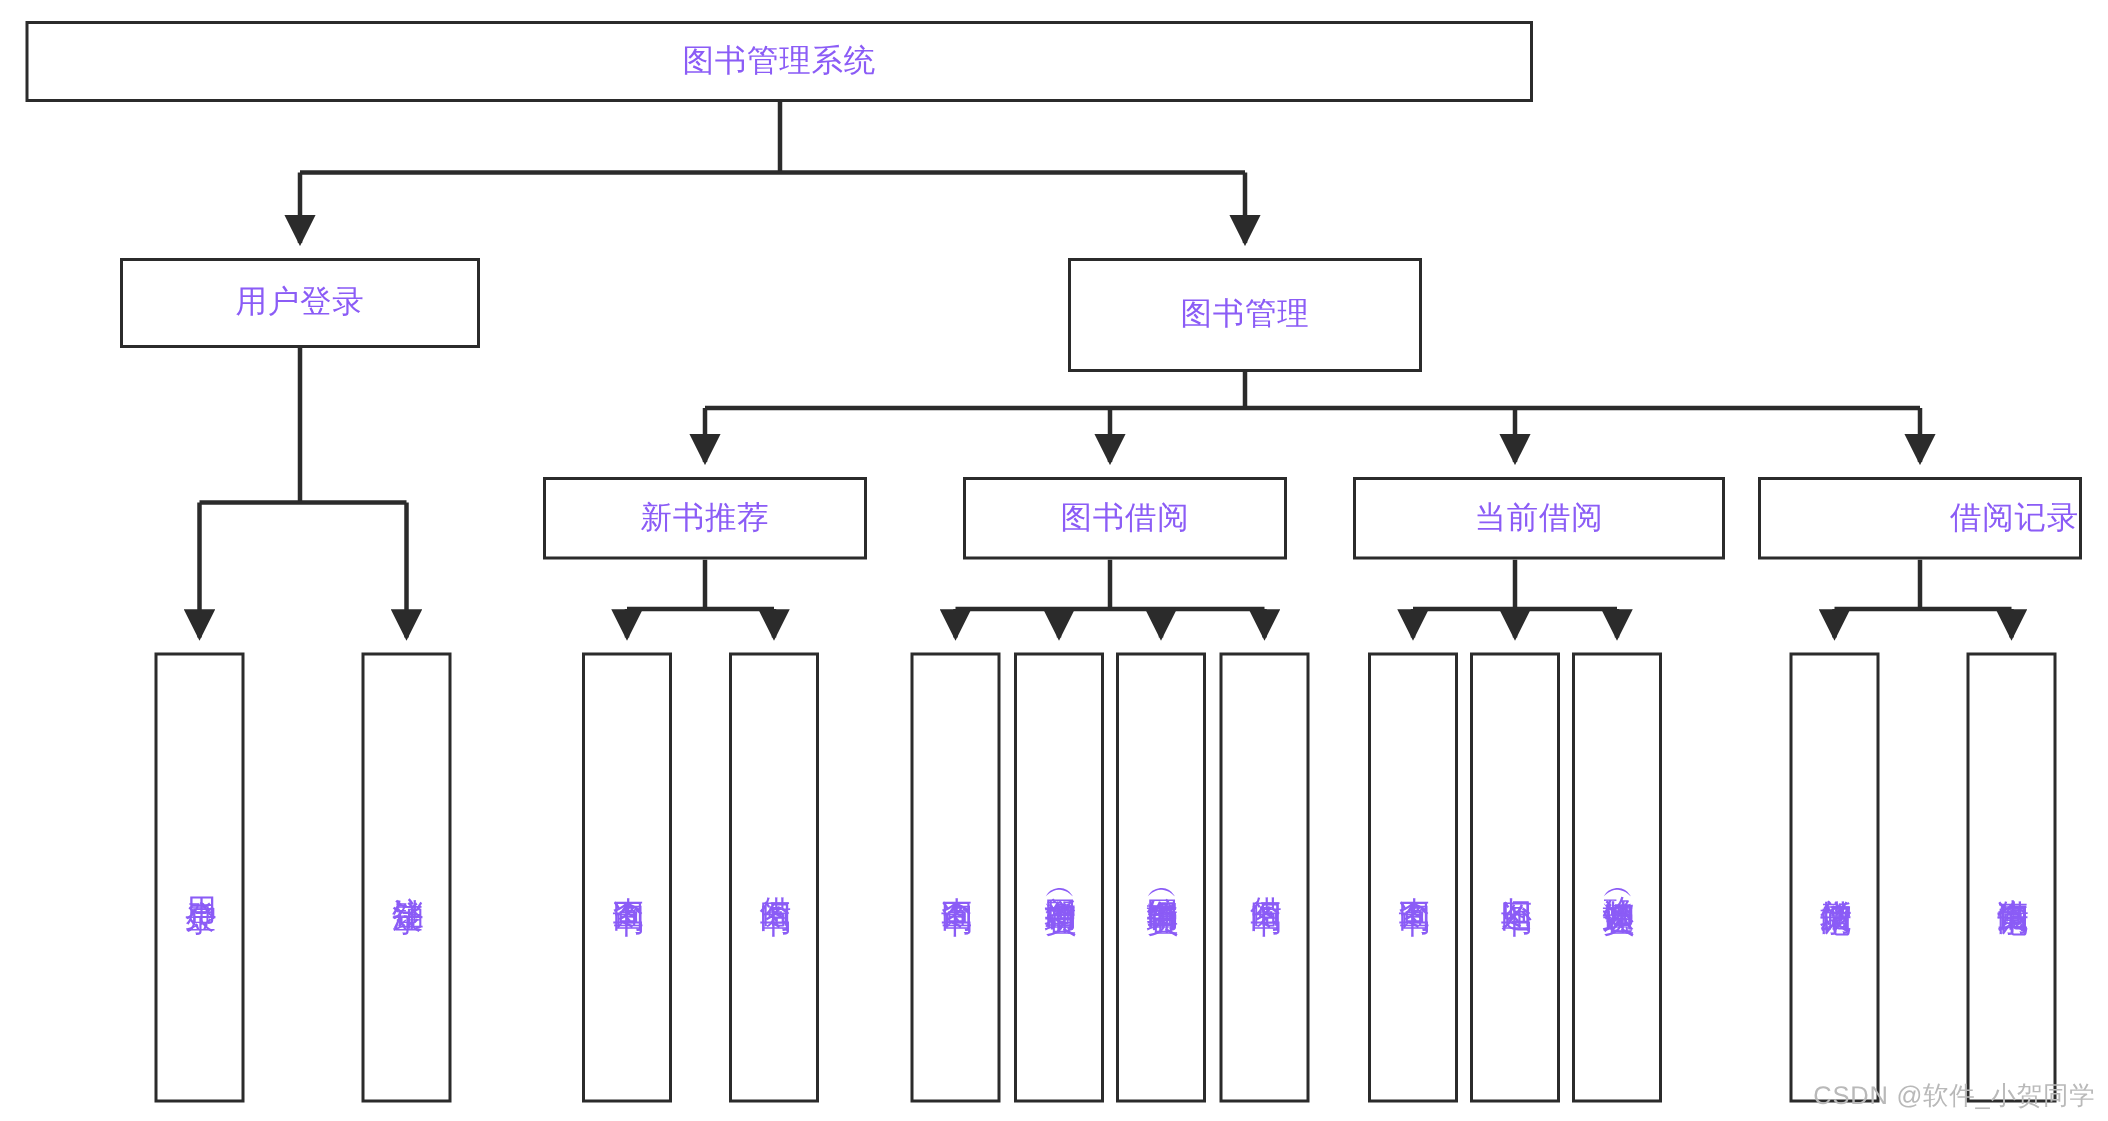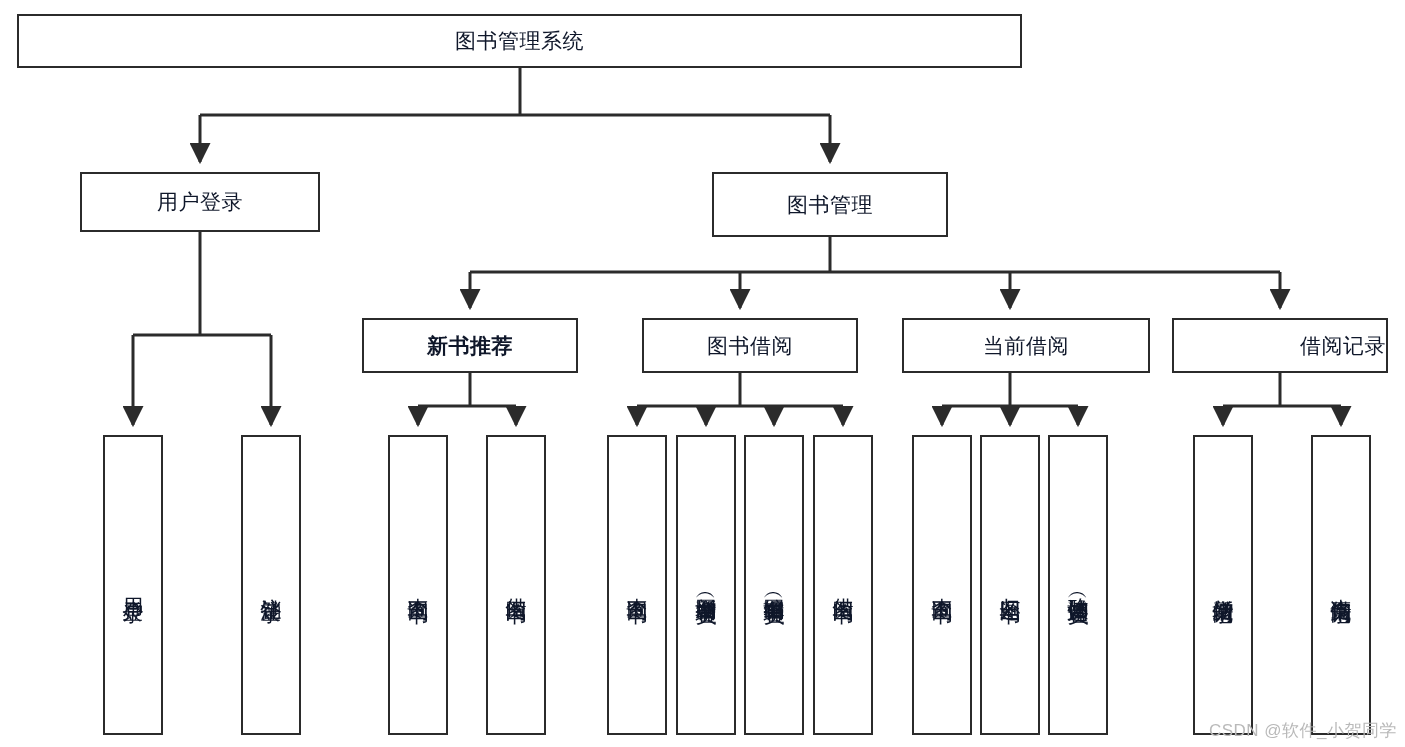--- a/index.html
+++ b/index.html
@@ -18,21 +18,21 @@
     overflow: hidden;
   }
   .node {
     position: absolute;
     box-sizing: border-box;
     border: 2px solid #2b2b2b;
     background: #ffffff;
     display: flex;
     align-items: center;
     justify-content: center;
-    color: #0f172a;
+    color: #8b5cf6;
   }
   .node .label {
     display: block;
     text-align: center;
     line-height: 1.22;
     letter-spacing: 0.5px;
   }
   .node.horiz .label {
     font-size: 21px;
     writing-mode: horizontal-tb;
@@ -126,24 +126,24 @@
     </g>
   </svg>
 
   <div id="nodes">
       <div class="node horiz" style="left: 17px; top: 14px; width: 1005px; height: 54px;">
         <span class="label">图书管理系统</span>
       </div>
       <div class="node horiz" style="left: 80px; top: 172px; width: 240px; height: 60px;">
         <span class="label">用户登录</span>
       </div>
-      <div class="node horiz" style="left: 712px; top: 172px; width: 236px; height: 65px;">
+      <div class="node horiz" style="left: 712px; top: 172px; width: 236px; height: 76px;">
         <span class="label">图书管理</span>
       </div>
-      <div class="node horiz" style="left: 362px; top: 318px; width: 216px; height: 55px; font-weight: bold;">
+      <div class="node horiz" style="left: 362px; top: 318px; width: 216px; height: 55px;">
         <span class="label">新书推荐</span>
       </div>
       <div class="node horiz" style="left: 632px; top: 318px; width: 216px; height: 55px; margin-left: 10px;">
         <span class="label">图书借阅</span>
       </div>
       <div class="node horiz" style="left: 902px; top: 318px; width: 248px; height: 55px;">
         <span class="label">当前借阅</span>
       </div>
       <div class="node horiz" style="left: 1172px; top: 318px; width: 216px; height: 55px; justify-content: flex-end;">
         <span class="label">借阅记录</span>

